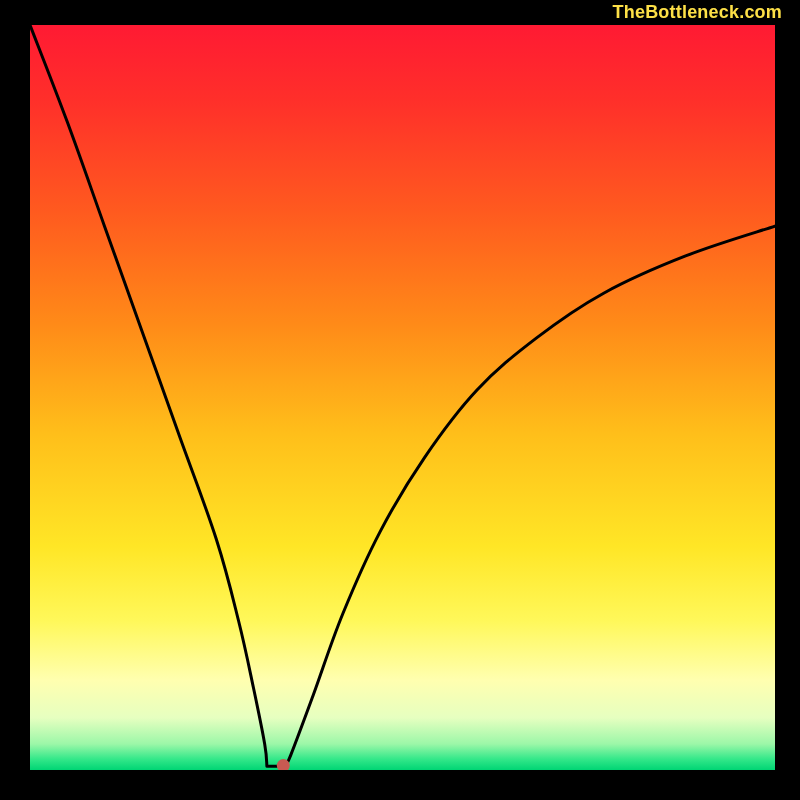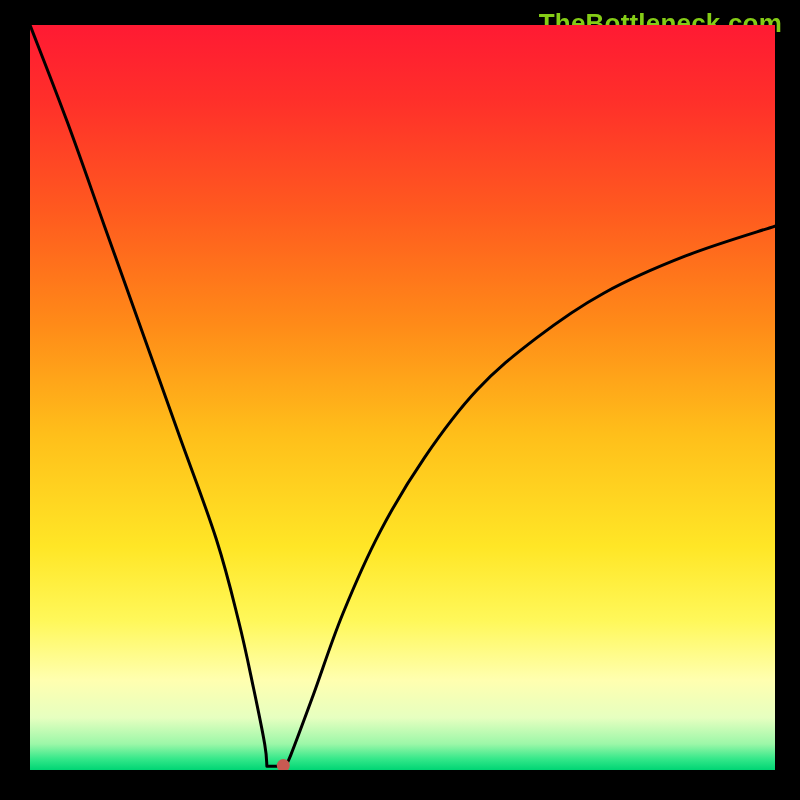--- a/index.html
+++ b/index.html
@@ -12,24 +12,24 @@
     overflow: hidden;
   }
   .frame {
     position: relative;
     width: 800px;
     height: 800px;
     background: #000;
   }
   .watermark {
     position: absolute;
-    top: 8px;
+    top: 2px;
     right: 18px;
-    color: #84cc16;
-    font-size: 26px;
+    color: #fde047;
+    font-size: 18px;
     font-weight: 600;
     letter-spacing: 0.2px;
     user-select: none;
   }
   .plot-wrapper {
     position: absolute;
     left: 30px;
     top: 25px;
     width: 745px;
     height: 745px;

